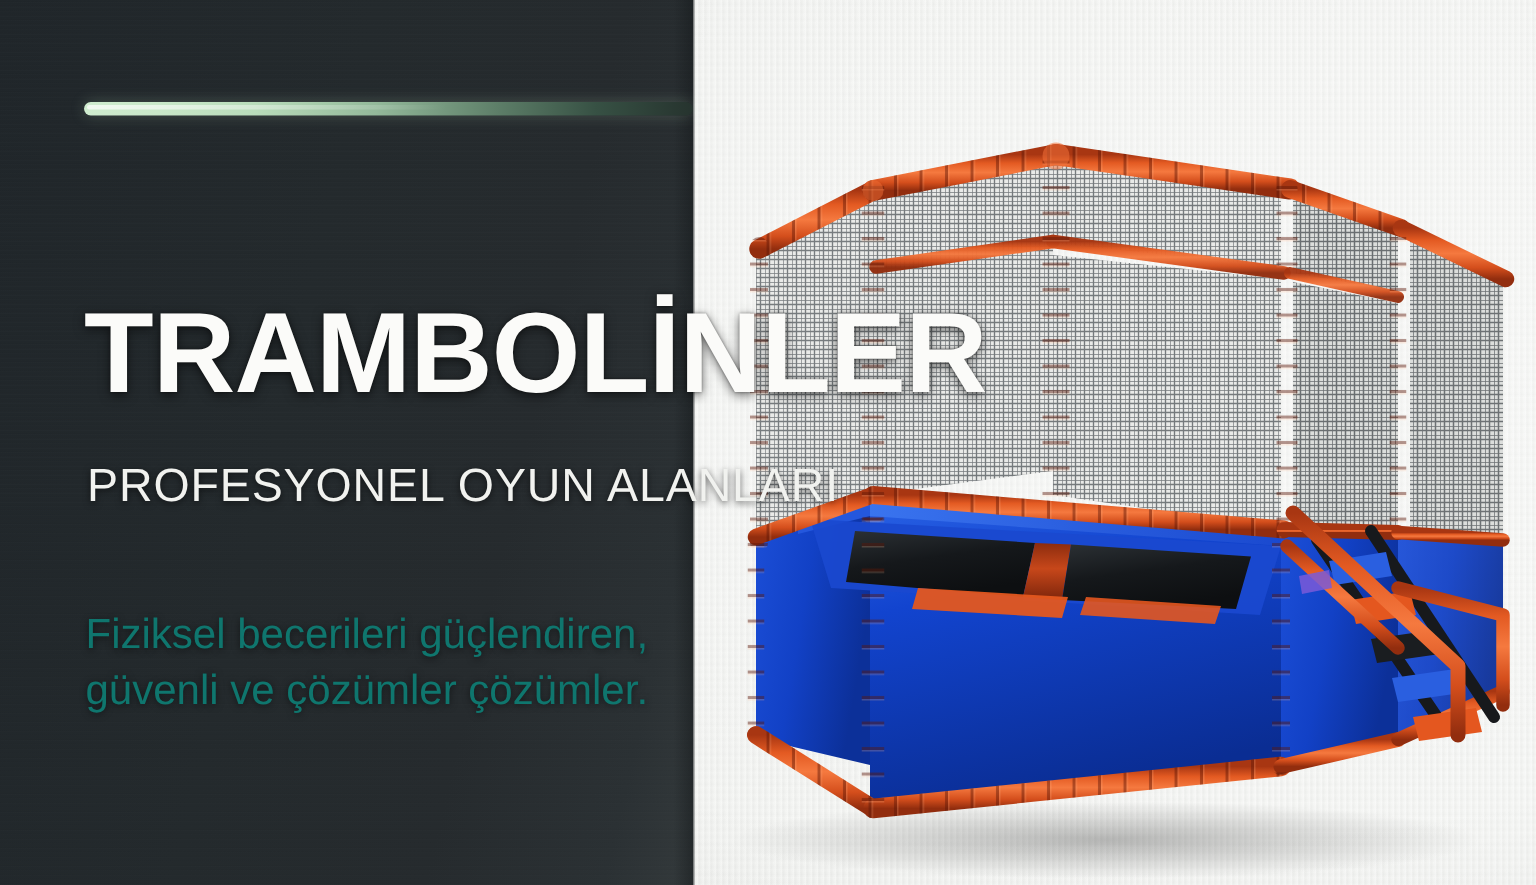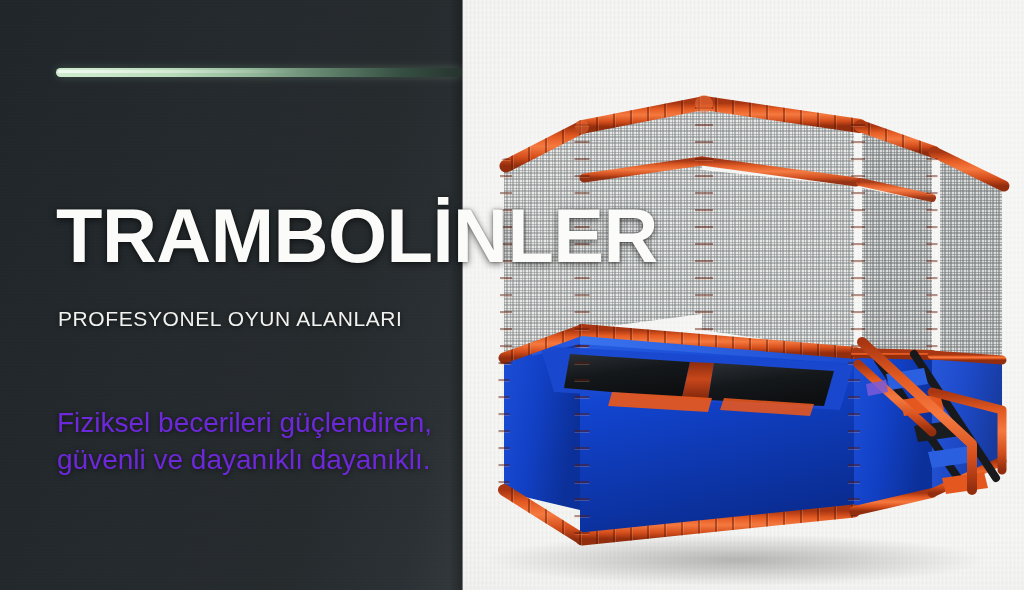--- a/index.html
+++ b/index.html
@@ -118,37 +118,37 @@
     font-weight: 700;
     letter-spacing: -0.5px;
     color: #fbfbf9;
     white-space: nowrap;
     text-shadow: 0 2px 7px rgba(0,0,0,.55), 0 0 2px rgba(0,0,0,.4);
   }
   .subhead {
     position: absolute;
     left: 58px; top: 308px;
     margin: 0;
-    font-size: 21px;
+    font-size: 31px;
     line-height: 1;
     font-weight: 400;
     letter-spacing: 0.6px;
     color: #f1f2ef;
     white-space: nowrap;
     text-shadow: 0 1px 5px rgba(0,0,0,.6);
   }
   .body-copy {
     position: absolute;
     left: 57px; top: 404px;
     width: 440px;
     margin: 0;
     font-size: 28px;
     line-height: 1.33;
     font-weight: 400;
-    color: #6d28d9;
+    color: #0f766e;
     text-shadow: 0 1px 5px rgba(0,0,0,.55);
   }
   .body-copy .ln { display:block; white-space: nowrap; }
 </style>
 </head>
 <body>
 
 <div id="banner">
 
   <div class="photo-stage">
@@ -358,16 +358,16 @@
   </div>
 
   <div class="accent-rule"></div>
 
   <h1 class="headline">TRAMBOLİNLER</h1>
 
   <p class="subhead">PROFESYONEL OYUN ALANLARI</p>
 
   <p class="body-copy">
     <span class="ln">Fiziksel becerileri güçlendiren,</span>
-    <span class="ln">güvenli ve dayanıklı dayanıklı.</span>
+    <span class="ln">güvenli ve çözümler çözümler.</span>
   </p>
 
 </div>
 
 </body></html>

